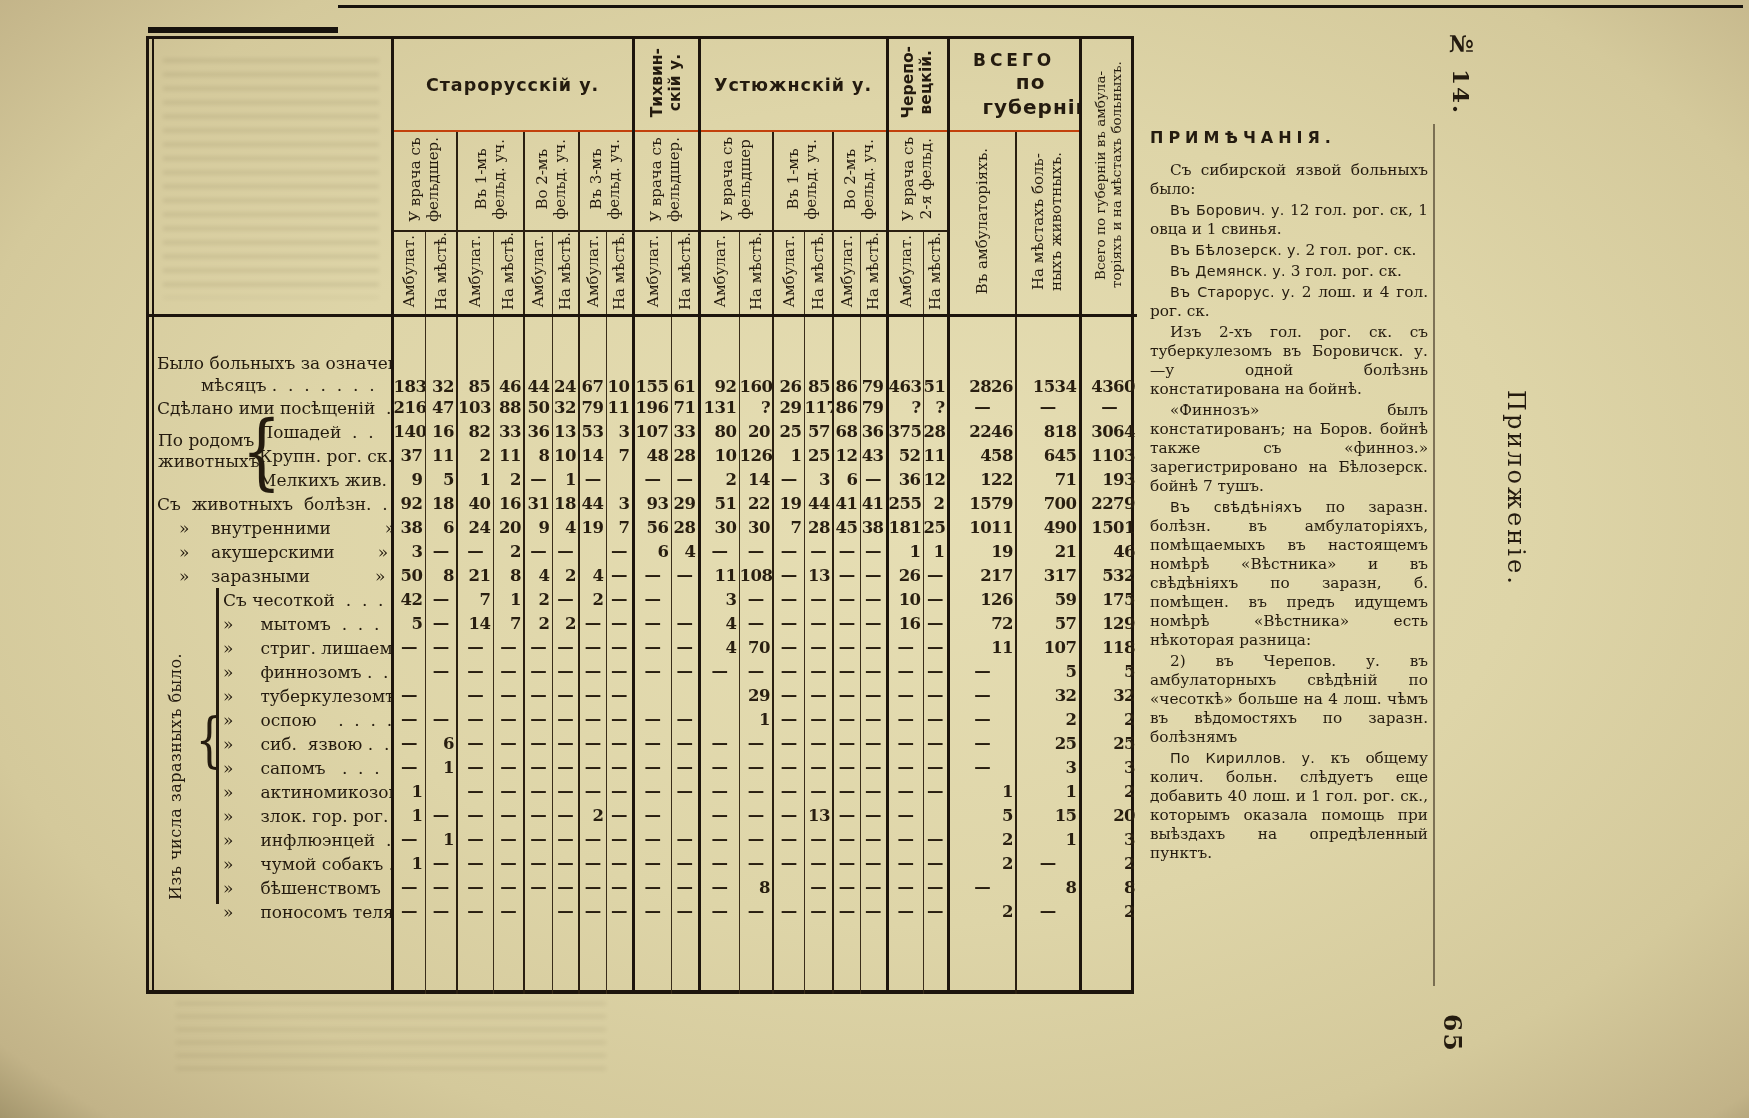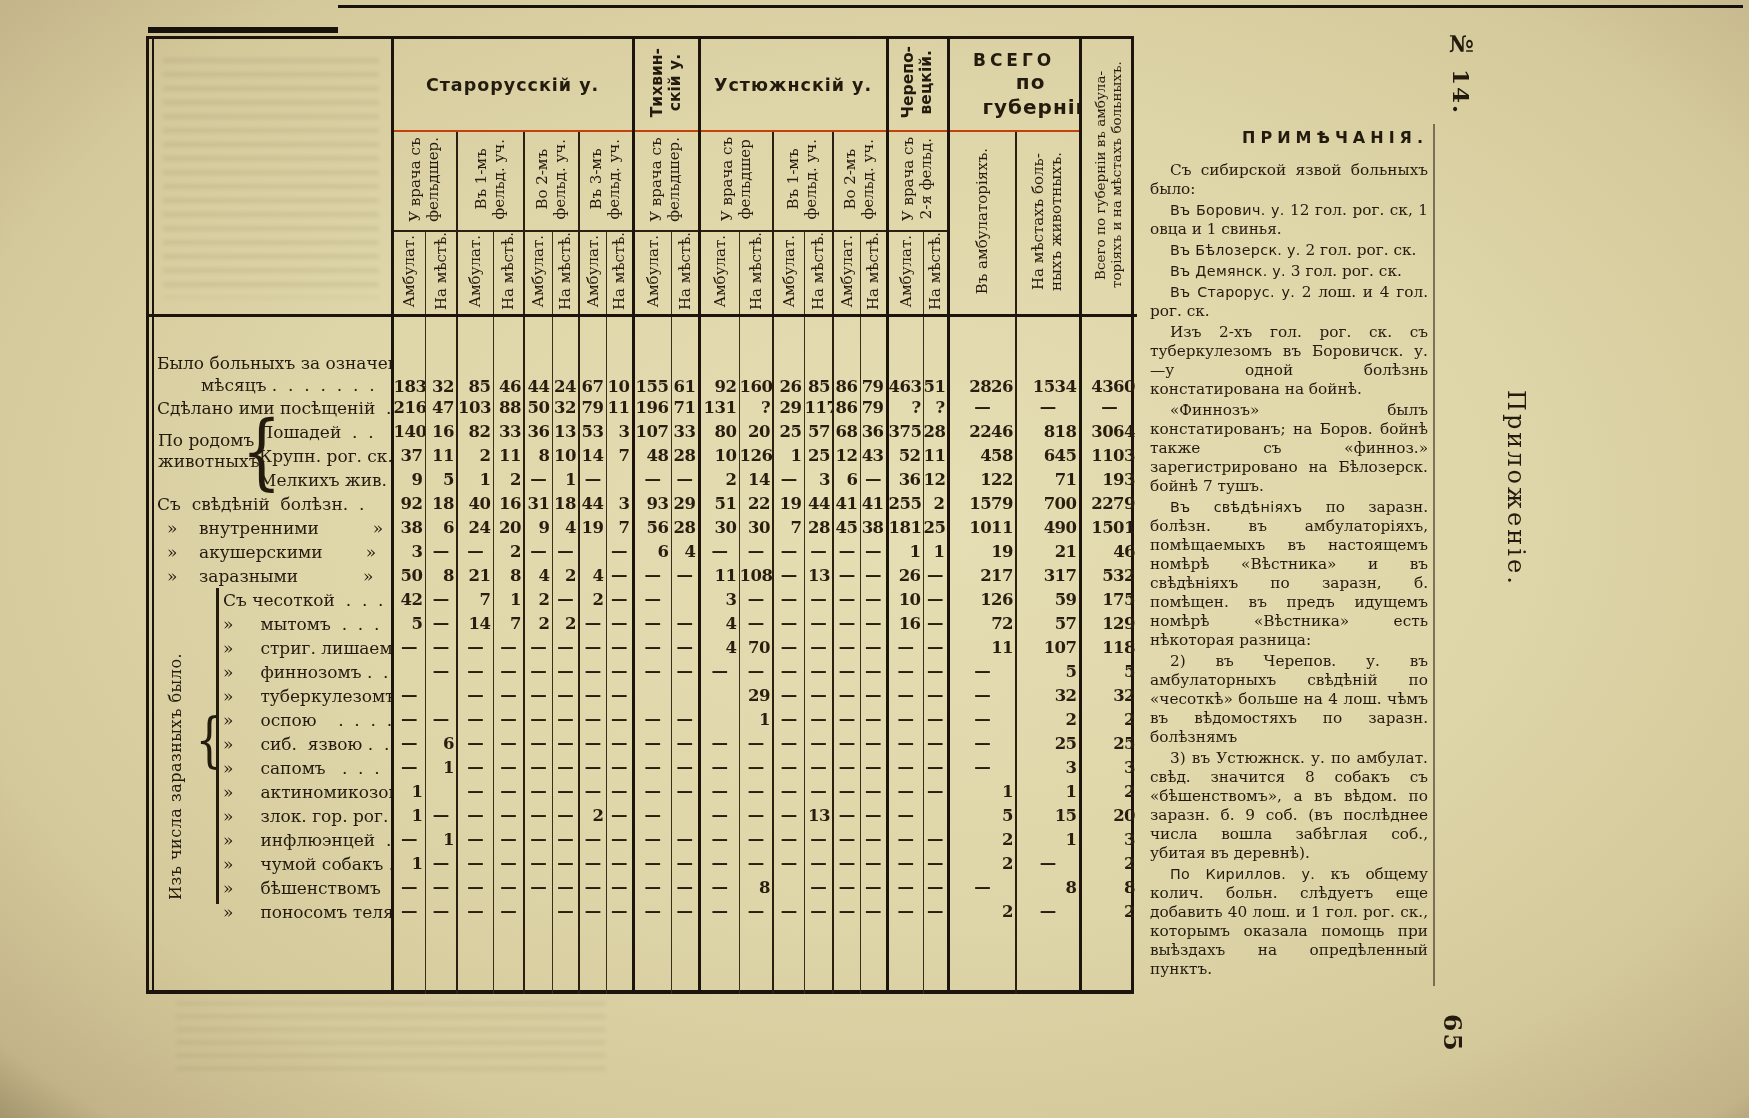--- a/index.html
+++ b/index.html
@@ -40,35 +40,35 @@
   .v span{display:block;line-height:1.18;}
   .vgname .v{font-family:"DejaVu Sans",sans-serif;font-weight:bold;font-size:15.5px;}
   tr.rB .v{font-size:15px;font-weight:500;}
   tr.rC .v{font-size:15px;}
   th.grand .v{font-size:13.5px;}
 
   td.num{font-size:16.5px;font-weight:bold;text-align:right;padding-right:2px;letter-spacing:-0.5px;color:#281e10;}
   td.dash{text-align:center;padding-right:0;font-weight:bold;}
   td.lbl{border-right:3px solid #1d150d;font-size:17px;white-space:pre;color:#241b0f;}
   td.lbl div{line-height:22px;}
-  .i0{padding-left:8px;} .i1{padding-left:110px;} .i2{padding-left:74px;} .i3{padding-left:18px;}
+  .i0{padding-left:8px;} .i1{padding-left:110px;} .i2{padding-left:74px;} .i3{padding-left:30px;}
   .pl2{padding-left:52px;}
   tr.sp{height:34px;} tr.tall{height:46px;} tr.tall td{vertical-align:bottom;}
   tbody tr{height:24px;} tr.fill{height:70px;}
 
   .overlay{position:absolute;pointer-events:none;}
   .rodam{left:158px;top:430px;font-size:17px;line-height:21px;white-space:pre;}
   .rodam-brace{left:238px;top:408px;font-size:74px;font-weight:normal;transform:scale(.85,1.12);color:#241b0f;}
   .zarazn-line{left:216px;top:588px;width:2.5px;height:316px;background:#241b0f;}
   .zarazn-brace{left:192px;top:708px;font-size:54px;transform:scale(.8,1.1);color:#241b0f;}
   .zarazn-label{left:166px;top:600px;height:300px;font-size:16px;letter-spacing:.5px;}
   .zarazn-label .v{height:300px;}
 
   .notes{position:absolute;left:1150px;top:128px;width:278px;}
-  .notes-title{text-align:right;font-family:"DejaVu Sans",sans-serif;font-weight:bold;font-size:16px;letter-spacing:5px;margin:0 0 14px 0;}
+  .notes-title{text-align:left;font-family:"DejaVu Sans",sans-serif;font-weight:bold;font-size:16px;letter-spacing:5px;margin:0 0 14px 0;}
   .notes p{margin:0 0 2px 0;font-size:15.3px;line-height:19px;text-align:justify;text-indent:20px;color:#241b0f;}
   .lead{font-family:"DejaVu Sans",sans-serif;font-weight:normal;font-size:14.3px;letter-spacing:.3px;}
 
   .noterule{position:absolute;left:1433px;top:124px;height:862px;width:2px;background:rgba(45,33,18,.55);}
   .issue{position:absolute;left:1448px;top:30px;writing-mode:vertical-rl;font-size:23px;font-weight:bold;letter-spacing:2px;}
   .sectionlbl{position:absolute;left:1502px;top:390px;writing-mode:vertical-rl;font-size:24px;letter-spacing:3px;}
   .pagenum{position:absolute;left:1438px;top:1014px;writing-mode:vertical-rl;font-size:25px;font-weight:bold;letter-spacing:2px;}
 
   .ghost{position:absolute;filter:blur(2.2px);opacity:.33;pointer-events:none;}
   .gh2{left:176px;top:1002px;width:430px;height:78px;opacity:.22;
@@ -297,21 +297,21 @@
           <td class="num bl1">3</td>
           <td class="num bl2">6</td>
           <td class="num bl1 dash">—</td>
           <td class="num bl3">36</td>
           <td class="num bl1">12</td>
           <td class="num bl3">122</td>
           <td class="num bl2">71</td>
           <td class="num bl3">193</td>
         </tr>
         <tr>
-          <td class="lbl i0">Съ  свѣдѣній  болѣзн.  .</td>
+          <td class="lbl i0">Съ  животныхъ  болѣзн.  .</td>
           <td class="num bl0">92</td>
           <td class="num bl1">18</td>
           <td class="num bl2">40</td>
           <td class="num bl1">16</td>
           <td class="num bl2">31</td>
           <td class="num bl1">18</td>
           <td class="num bl2">44</td>
           <td class="num bl1">3</td>
           <td class="num bl3">93</td>
           <td class="num bl1">29</td>
@@ -775,21 +775,20 @@
   <div id="notesbody">
       <p>Съ сибирской язвой больныхъ было:</p>
       <p><span class="lead">Въ Борович. у.</span> 12 гол. рог. ск, 1 овца и 1 свинья.</p>
       <p><span class="lead">Въ Бѣлозерск. у.</span> 2 гол. рог. ск.</p>
       <p><span class="lead">Въ Демянск. у.</span> 3 гол. рог. ск.</p>
       <p><span class="lead">Въ Старорус. у.</span> 2 лош. и 4 гол. рог. ск.</p>
       <p>Изъ 2-хъ гол. рог. ск. съ туберкулезомъ въ Боровичск. у. —у одной болѣзнь констатирована на бойнѣ.</p>
       <p>«Финнозъ» былъ констатированъ; на Боров. бойнѣ также съ «финноз.» зарегистрировано на Бѣлозерск. бойнѣ 7 тушъ.</p>
       <p><span class="lead">Въ свѣдѣніяхъ</span> по заразн. болѣзн. въ амбулаторіяхъ, помѣщаемыхъ въ настоящемъ номѣрѣ «Вѣстника» и въ свѣдѣніяхъ по заразн, б. помѣщен. въ предъ идущемъ номѣрѣ «Вѣстника» есть нѣкоторая разница:</p>
       <p>2) въ Черепов. у. въ амбулаторныхъ свѣдѣній по «чесоткѣ» больше на 4 лош. чѣмъ въ вѣдомостяхъ по заразн. болѣзнямъ</p>
-      <p>3) въ Устюжнск. у. по амбулат. свѣд. значится 8 собакъ съ «бѣшенствомъ», а въ вѣдом. по заразн. б. 9 соб. (въ послѣднее числа вошла забѣглая соб., убитая въ деревнѣ).</p>
       <p><span class="lead">По Кириллов. у.</span> къ общему колич. больн. слѣдуетъ еще добавить 40 лош. и 1 гол. рог. ск., которымъ оказала помощь при выѣздахъ на опредѣленный пунктъ.</p>
     </div>
 </div>
 
 <div class="noterule"></div>
 <div class="issue">№ 14.</div>
 <div class="sectionlbl">Приложеніе.</div>
 <div class="pagenum">65</div>
 
 </body></html>

